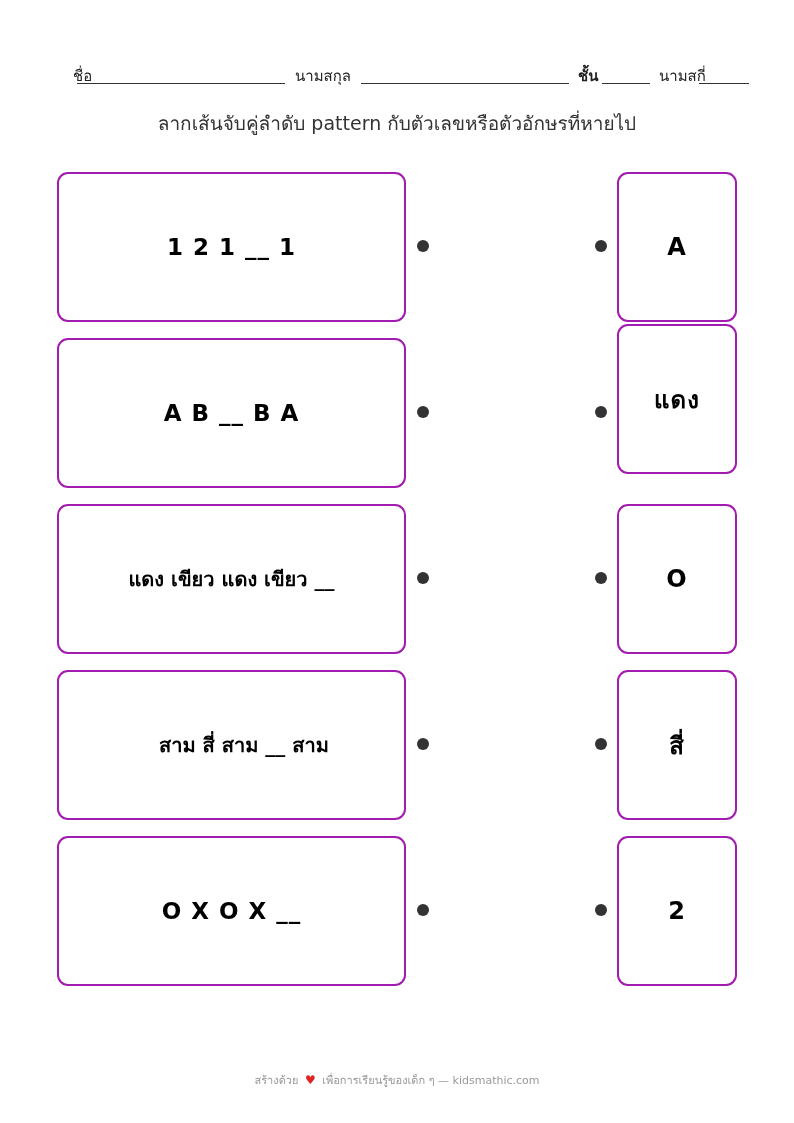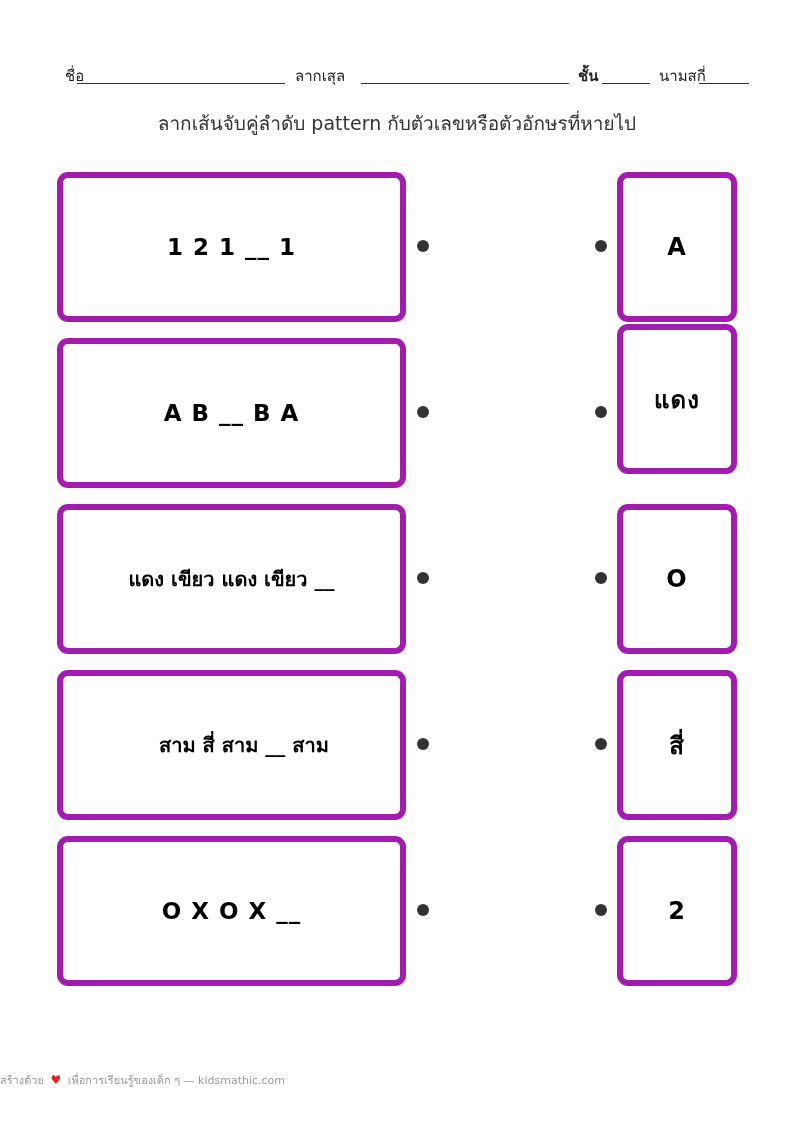--- a/index.html
+++ b/index.html
@@ -14,53 +14,53 @@
     .hf { position: absolute; top: 0; white-space: nowrap; }
     .hline { position: absolute; top: 19px; border-bottom: 1px solid #333; height: 0; }
 
     .instruction {
       position: absolute; top: 108px; left: 0; width: 794px; text-align: center;
       font-family: "DejaVu Sans", sans-serif; font-size: 19px; color: #333;
     }
 
     .card {
       position: absolute; box-sizing: border-box;
-      border: 6px solid #a21caf; border-radius: 11px; background: #fff;
+      border: 2px solid #a21caf; border-radius: 11px; background: #fff;
       display: flex; align-items: center; justify-content: center;
     }
     .card.left  { left: 57px;  width: 349px; height: 150px; }
     .card.right { left: 617px; width: 120px; height: 150px; }
     .card-text {
       font-family: "DejaVu Sans", sans-serif; font-weight: bold; font-size: 23px;
       color: #000; white-space: nowrap; letter-spacing: 1px;
     }
     .card.left .card-text.thai { font-size: 20px; letter-spacing: 0; }
     .card.right .card-text { font-size: 24px; }
 
     .dot {
       position: absolute; width: 12px; height: 12px; border-radius: 50%;
       background: #333;
     }
     .dot.left  { left: 417px; }
     .dot.right { left: 595px; }
 
     .footer {
-      position: absolute; top: 1071px; left: 0; width: 794px; 
+      position: absolute; top: 1071px; left: 0; width: 794px; text-align: center;
       font-family: "DejaVu Sans", sans-serif; font-size: 11px; color: #999;
     }
     .heart { color: #e02424; font-size: 12px; margin: 0 3px; }
   </style>
 </head>
 <body>
 
 <div class="header-row">
-  <span class="hf" style="left:8px;">ชื่อ</span>
+  <span class="hf" style="left:16px;">ชื่อ</span>
   <span class="hline" style="left:20px; width:208px;"></span>
 
-  <span class="hf" style="left:238px;">ลากเสุล</span>
+  <span class="hf" style="left:238px;">นามสกุล</span>
   <span class="hline" style="left:304px; width:208px;"></span>
 
   <span class="hf" style="left:521px;font-weight:bold;">ชั้น</span>
   <span class="hline" style="left:545px; width:48px;"></span>
 
   <span class="hf" style="left:602px;">นามสกี่</span>
   <span class="hline" style="left:642px; width:50px;"></span>
 </div>
 
 <div class="instruction">ลากเส้นจับคู่ลำดับ pattern กับตัวเลขหรือตัวอักษรที่หายไป</div>

